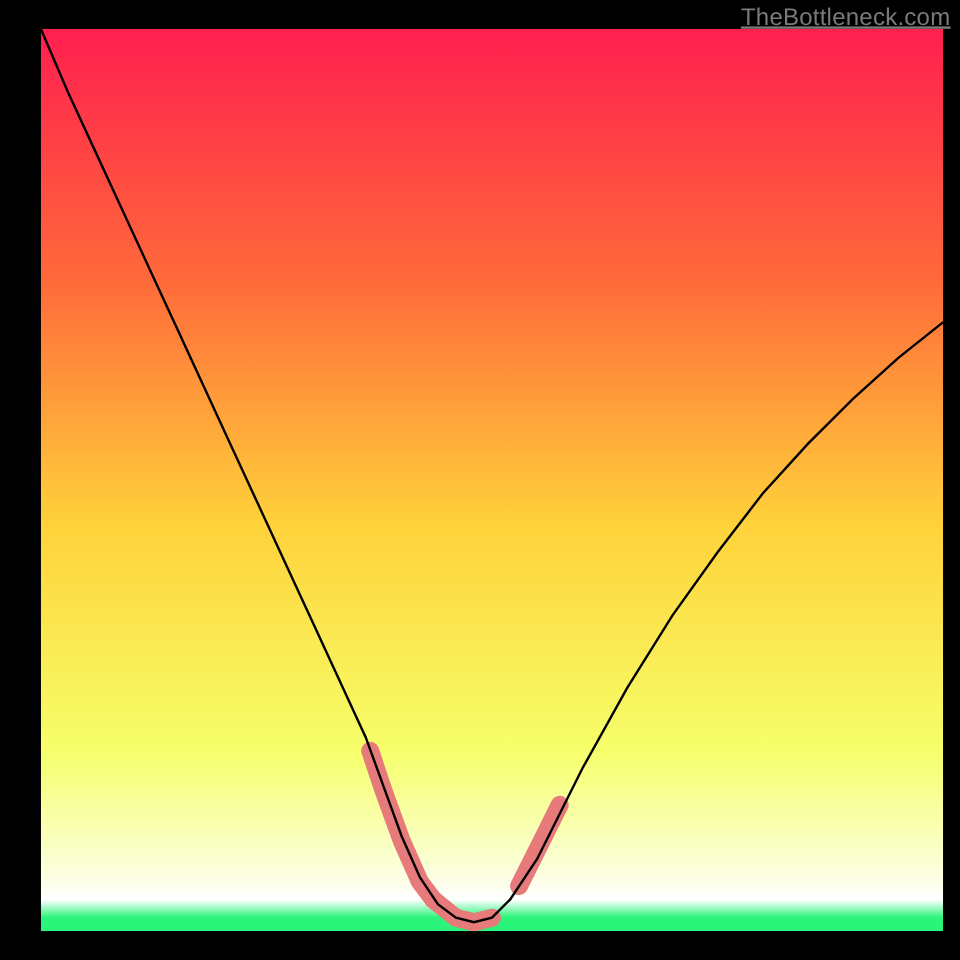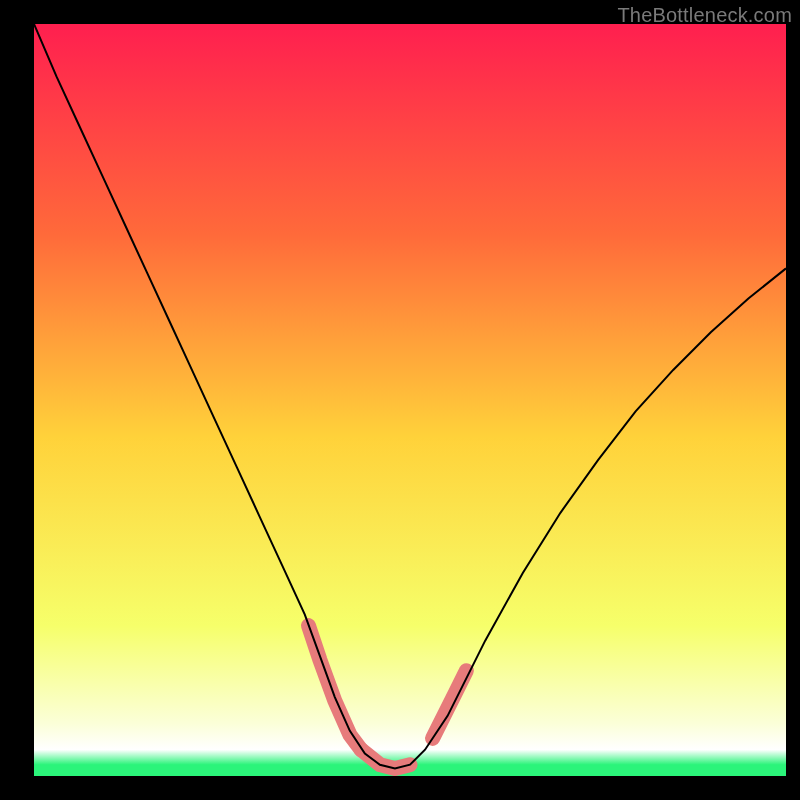--- a/index.html
+++ b/index.html
@@ -12,20 +12,21 @@
   }
   .watermark {
     position: absolute;
     top: 4px;
     right: 8px;
     color: #7a7a7a;
     font-size: 20px;
     font-weight: 500;
     letter-spacing: 0.2px;
     z-index: 10;
+    text-decoration: underline;
   }
   .frame {
     position: absolute;
     left: 34px;
     top: 24px;
     width: 752px;
     height: 752px;
     background: #000;
   }
   .plot {

